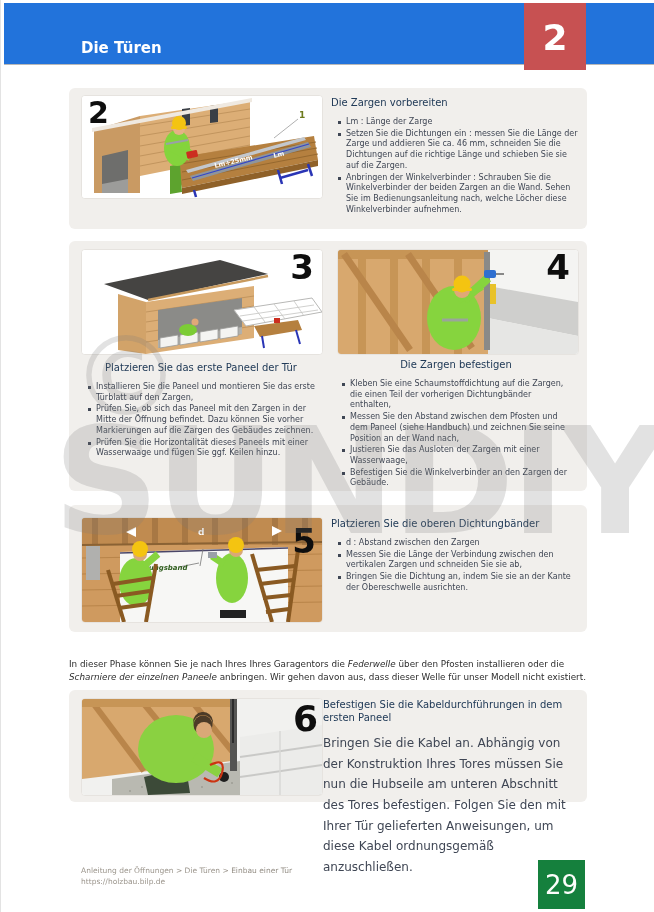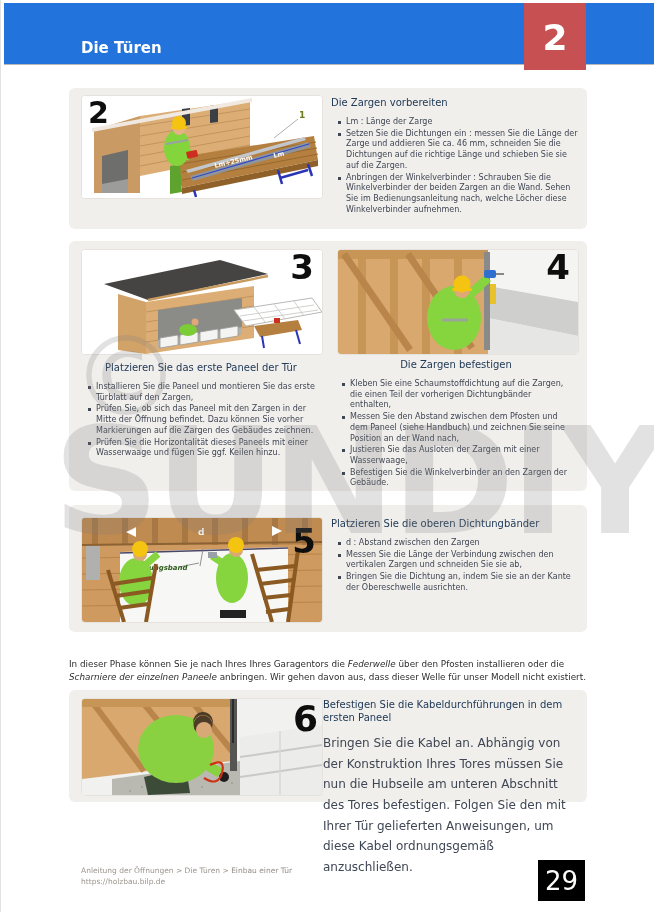--- a/index.html
+++ b/index.html
@@ -27,21 +27,21 @@
   ul.bullets{list-style:none;margin:6px;padding:0;font-size:8px;line-height:1.34;color:#3f4654;}
   ul.bullets li{position:relative;padding-left:9px;margin-bottom:1px;}
   ul.bullets li::before{content:"";position:absolute;left:1px;top:4px;width:3px;height:3px;background:#3f4654;}
   .para{font-size:12px;line-height:1.72;color:#3f4654;margin:0;}
   
   .note{position:absolute;left:68px;top:649px;width:520px;font-size:8.8px;line-height:1.5;color:#2d2d2d;}
   .note i{font-style:italic;}
   
   .footer-bc{position:absolute;left:80px;top:865px;font-size:7.5px;line-height:11px;color:#9b958c;}
   .footer-bc b{font-weight:normal;color:#938d84;}
-  .page-tab{position:absolute;left:537px;top:860px;width:47px;height:41px;background:#000000;
+  .page-tab{position:absolute;left:537px;top:860px;width:47px;height:49px;background:#15803d;
             display:flex;align-items:center;justify-content:center;}
   .page-tab span{color:#fdfdfb;font-size:26px;line-height:1;}
   
   .wm{position:absolute;pointer-events:none;z-index:6;color:rgba(125,125,125,0.22);font-weight:bold;}
   .wm-text{left:52px;top:408px;font-size:148px;letter-spacing:-4px;line-height:1;}
   .wm-copy{left:70px;top:322px;font-size:110px;line-height:1;font-weight:normal;}
   
   .svg-label{font-weight:bold;}
 </style>
 </head>

